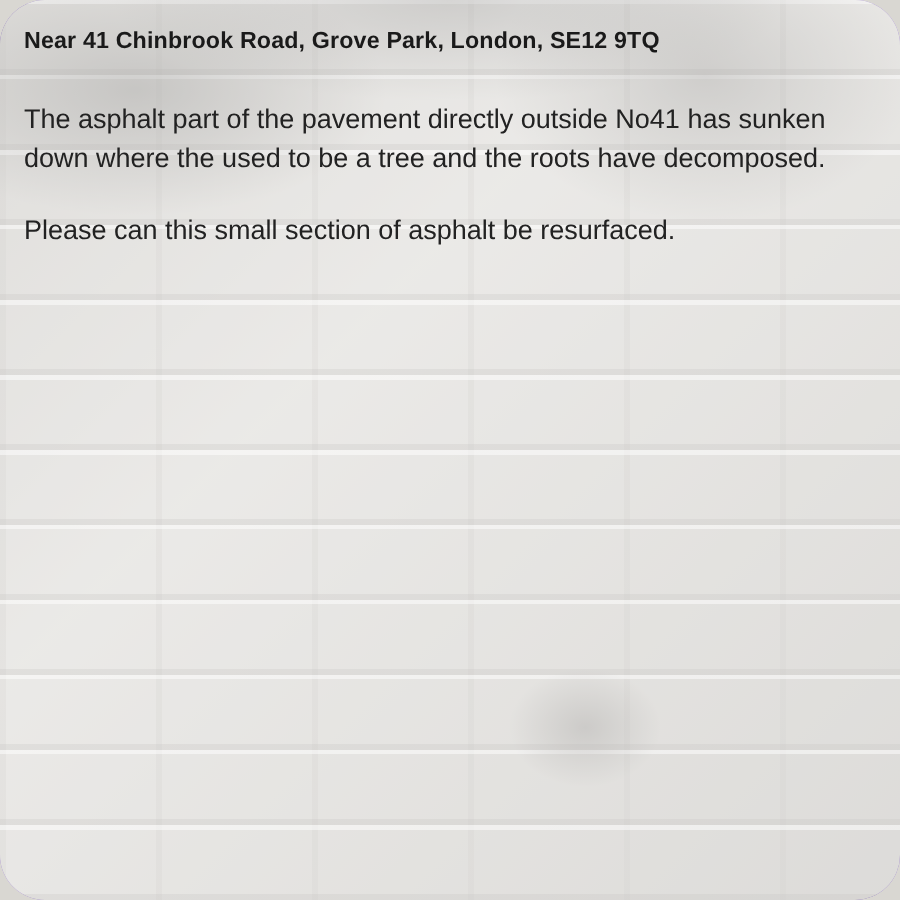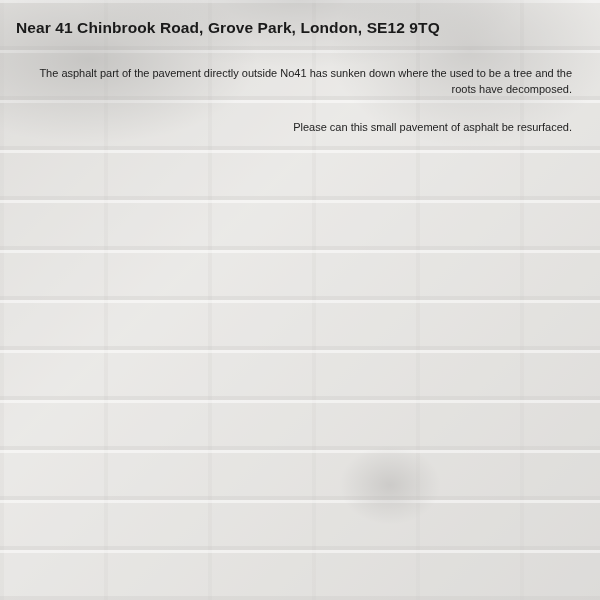--- a/index.html
+++ b/index.html
@@ -12,20 +12,21 @@
     font-family: "Liberation Sans", sans-serif;
     background: #d9d7d2;
     overflow: hidden;
   }
   .report-card {
     position: relative;
     width: 600px;
     height: 600px;
     overflow: hidden;
     background: #8b5cf6;
+    border-radius: 30px;
   }
   
   .photo-bg {
     position: absolute;
     inset: 0;
     background-color: #c9c6c0;
     background-image:
       
       repeating-linear-gradient(
         180deg,
@@ -74,26 +75,25 @@
   }
   .location-title {
     font-size: 15.5px;
     font-weight: bold;
     color: #1a1a1a;
     line-height: 1.3;
     margin: 0 0 28px 0;
     letter-spacing: 0.1px;
   }
   .body-paragraph {
-    font-size: 11px;
+    font-size: 18px;
     color: #222222;
     line-height: 1.45;
     margin: 0 0 22px 0;
     max-width: 556px;
-    text-align: right;
   }
   .body-paragraph:last-child {
     margin-bottom: 0;
   }
 </style>
 </head>
 <body>
 
 <div class="report-card">
 
@@ -101,16 +101,16 @@
   <div class="photo-dark-top"></div>
   <div class="photo-dark-bottom"></div>
   <div class="photo-veil"></div>
 
   <div class="overlay-text">
     <h1 class="location-title">Near 41 Chinbrook Road, Grove Park, London, SE12 9TQ</h1>
 
     <p class="body-paragraph">The asphalt part of the pavement directly outside No41 has sunken down where the used to be a tree and the roots have decomposed.</p>
 
 
-    <p class="body-paragraph">Please can this small pavement of asphalt be resurfaced.</p>
+    <p class="body-paragraph">Please can this small section of asphalt be resurfaced.</p>
   </div>
 
 </div>
 
 </body></html>

